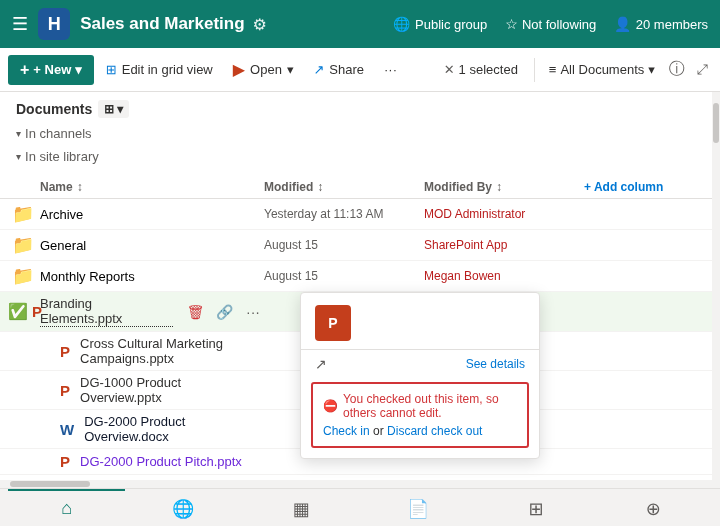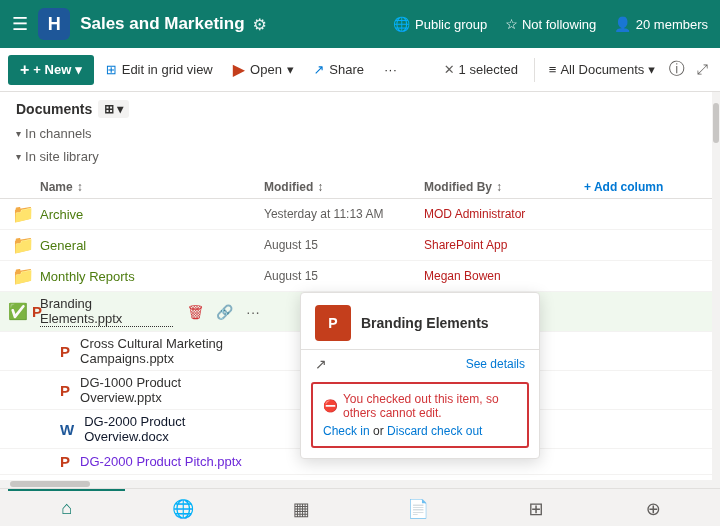--- a/index.html
+++ b/index.html
@@ -215,21 +215,21 @@
       align-items: center;
       justify-content: center;
     }
     .folder-icon { color: #f5c518; font-size: 18px; }
     .pptx-icon { color: #c43e1c; font-size: 15px; }
     .docx-icon { color: #1e5799; font-size: 15px; }
     .file-name {
       color: #323130;
       font-size: 13px;
     }
-    .file-name a { color: #4d7c0f; text-decoration: none; }
+    .file-name a { color: #000000; text-decoration: none; }
     .file-name-wrapper {
       display: flex;
       align-items: center;
       gap: 6px;
     }
     .checkout-icon {
       color: #498205;
       font-size: 16px;
       flex-shrink: 0;
     }
@@ -569,21 +569,20 @@
 
   </div>
 
   <div class="scroll-track">
     <div class="scroll-thumb"></div>
   </div>
 
   <div class="popup-card">
     <div class="popup-header">
       <div class="popup-pptx-icon">P</div>
-      <div class="popup-title">Branding Elements</div>
     </div>
     <div class="popup-footer">
       <span class="popup-share-icon">↗</span>
       <a href="#" class="see-details">See details</a>
     </div>
     <div class="checkout-warning">
       <div class="warn-header">
         <span>⛔</span>
         <span>You checked out this item, so others cannot edit.</span>
       </div>

